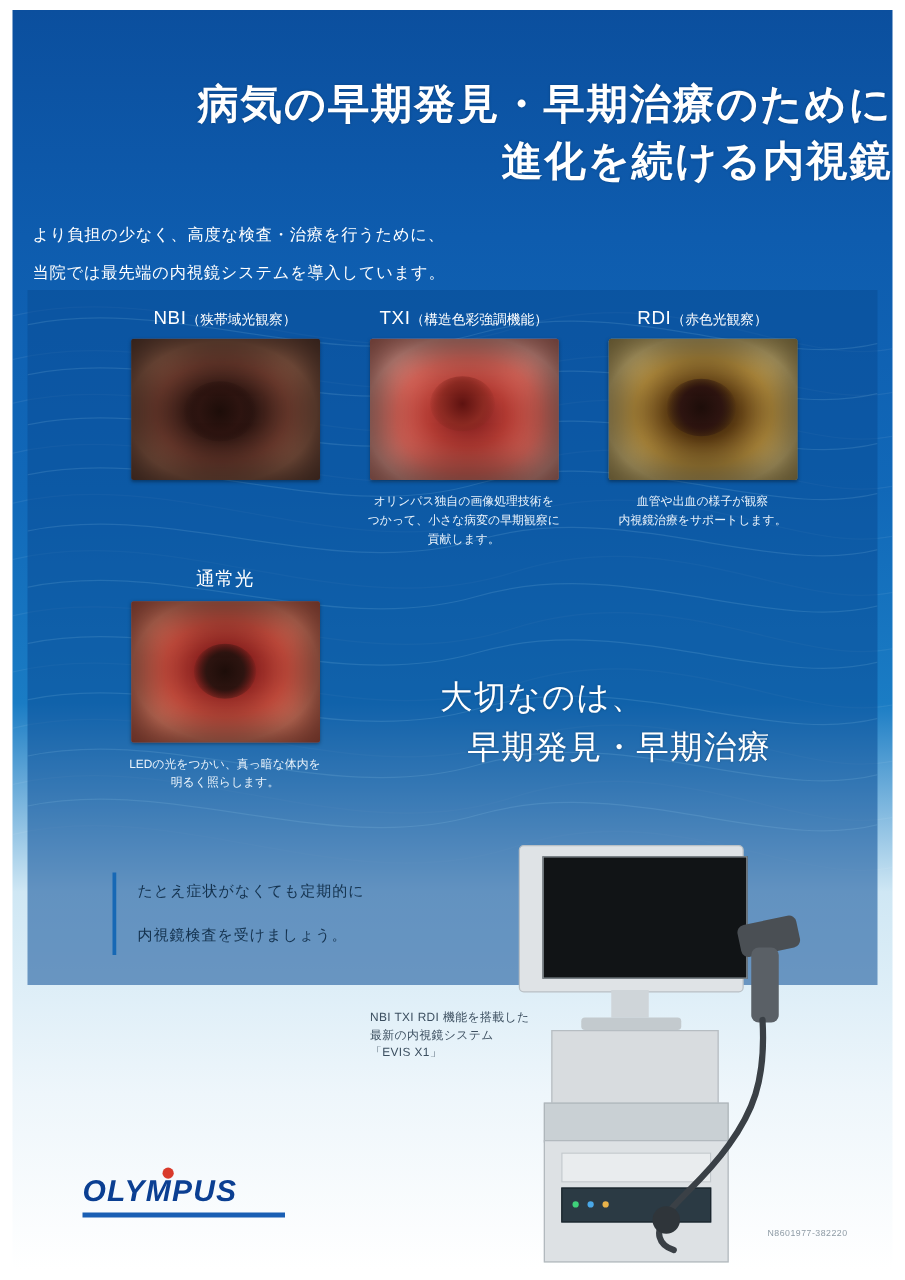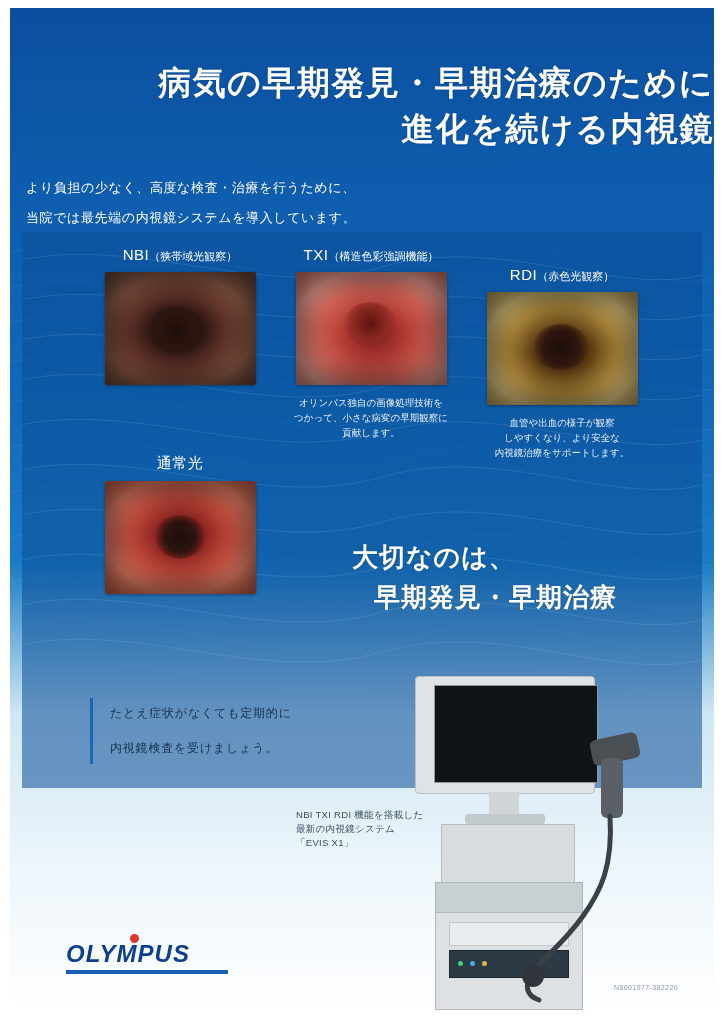--- a/index.html
+++ b/index.html
@@ -71,21 +71,21 @@
       radial-gradient(ellipse at 48% 52%, #120806 0%, #2a1410 22%, #6b3a2d 48%, #8a5a45 68%, #6a4437 100%);}
   .txi{background:
       radial-gradient(ellipse at 52% 55%, #7a1a1c 0%, #b33b33 28%, #d9665a 52%, #e89c90 74%, #d8796c 100%);}
   .rdi{background:
       radial-gradient(ellipse at 50% 52%, #1c0f06 0%, #5a3a12 26%, #b08a3c 52%, #d9c07a 74%, #c2a85f 100%);}
   .wl{background:
       radial-gradient(ellipse at 50% 48%, #3a0c0a 0%, #8c2320 22%, #c34b3c 46%, #e07c63 70%, #d2614c 100%);}
 
   .slogan{
     position:absolute;left:330px;top:305px;
-    color:#ffffff;font-weight:bold;font-size:26px;line-height:40px;
+    color:#ffffff;font-weight:normal;font-size:26px;line-height:40px;
     letter-spacing:1px;text-shadow:0 0 2px rgba(0,0,0,.25);
   }
   .slogan .l2{display:block;padding-left:22px;}
 
   
   .bar{
     position:absolute;left:80px;top:690px;width:3px;height:66px;background:#1768b5;
   }
   .lower-msg{
     position:absolute;left:100px;top:688px;
@@ -194,42 +194,46 @@
         <div class="lumen" style="left:48px;top:30px;width:52px;height:44px;background:radial-gradient(circle at 50% 50%, #5e1210 0%, #8c2a22 50%, rgba(140,42,34,0) 80%);"></div>
         <div class="vig"></div>
       </div>
       <div class="caption">
         <div>オリンパス独自の画像処理技術を</div>
         <div>つかって、小さな病変の早期観察に</div>
         <div>貢献します。</div>
       </div>
     </div>
 
-    <div class="card" style="left:440px;top:14px;width:200px;margin-top:20px;">
+    <div class="card" style="left:440px;top:14px;width:200px;">
       <div class="title">
         <span>RDI</span><span class="small">（赤色光観察）</span>
       </div>
       <div class="thumb rdi">
         <div class="lumen" style="left:46px;top:32px;width:56px;height:46px;"></div>
         <div class="vig"></div>
       </div>
       <div class="caption">
         <div>血管や出血の様子が観察</div>
-        <div>しやすくなり、より安全な</div>
         <div>内視鏡治療をサポートします。</div>
       </div>
     </div>
 
     <div class="card" style="left:58px;top:222px;width:200px;">
       <div class="title">
         <span>通常光</span><span class="small"></span>
       </div>
       <div class="thumb wl">
         <div class="lumen" style="left:50px;top:34px;width:50px;height:44px;"></div>
         <div class="vig"></div>
+      </div>
+      <div class="caption">
+        <div>LEDの光をつかい、真っ暗な体内を</div>
+        <div>明るく照らします。</div>
+        <div></div>
       </div>
     </div>
 
     <div class="slogan">
       <span>大切なのは、</span>
       <span class="l2">早期発見・早期治療</span>
     </div>
   </div>
 
   <div class="bar"></div>

